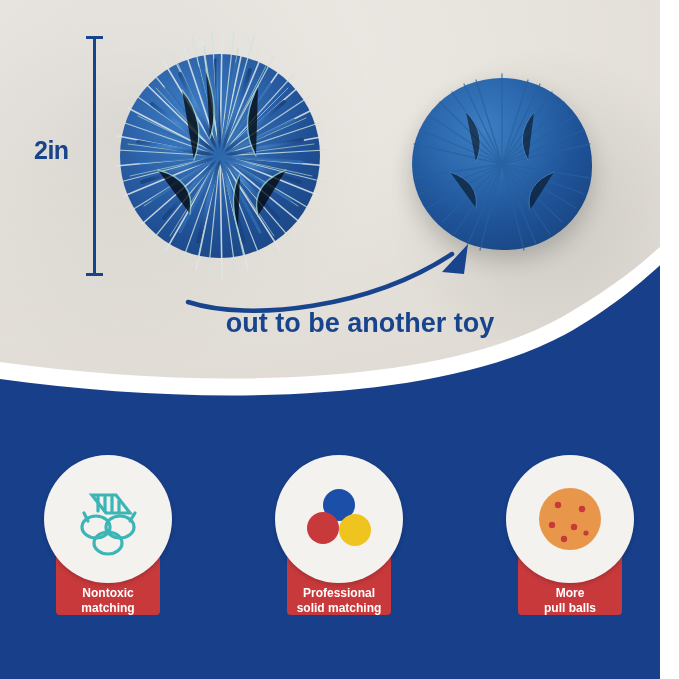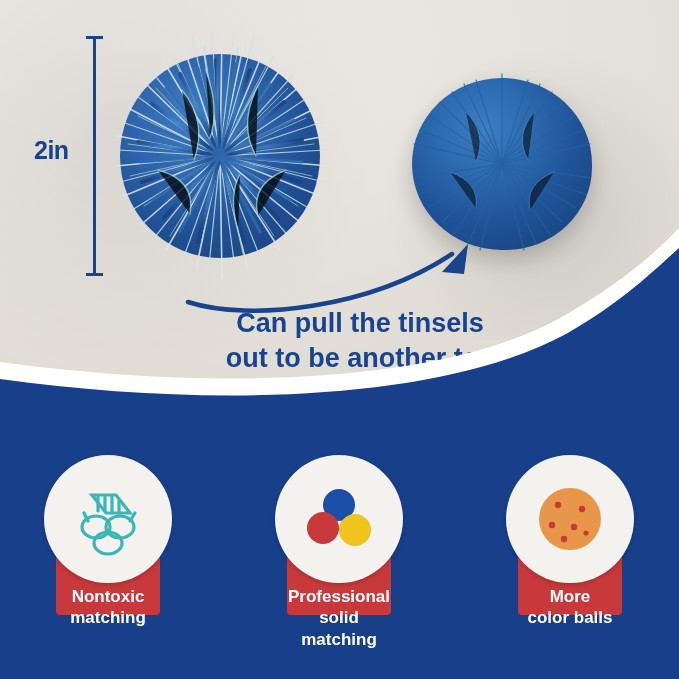--- a/index.html
+++ b/index.html
@@ -5,24 +5,25 @@
   html, body {
     margin: 0;
     padding: 0;
     background: #ffffff;
   }
   body {
     font-family: "Liberation Sans", sans-serif;
   }
   #page {
     position: relative;
-    width: 679px;
+    width: 631px;
     height: 679px;
     overflow: hidden;
     background: #e8e5e0;
+    padding-left: 29px;
   }
 
   
   .photo-area {
     position: absolute;
     left: 0; top: 0;
     width: 679px;
     height: 440px;
     overflow: hidden;
     background:
@@ -153,21 +154,21 @@
     background: #f4f2ef;
     box-shadow: 0 2px 4px rgba(0,0,0,0.18);
   }
   .feature .f-label {
     position: absolute;
     left: 12px;
     top: 131px;
     width: 104px;
     text-align: center;
     color: #ffffff;
-    font-size: 17px;
+    font-size: 12px;
     font-weight: bold;
     line-height: 1.25;
   }
 
   .icon-svg { position: absolute; left: 0; top: 0; }
 </style>
 </head>
 <body>
 
 <div id="page">
@@ -351,21 +352,20 @@
       <div class="cap-bot"></div>
     </div>
     <div class="measure-label">2in</div>
 
     <svg style="position:absolute;left:180px;top:230px;width:310px;height:90px;" viewBox="0 0 310 90">
       <path d="M8 72 C 70 92, 190 78, 272 24" stroke="#17448c" stroke-width="4.5" fill="none" stroke-linecap="round"></path>
       <path d="M288 14 L262 42 L284 44 Z" fill="#17448c"></path>
     </svg>
 
     <div class="caption">
-      <span>Can pull the tinsels</span>
       <span class="l2">out to be another toy</span>
     </div>
   </div>
 
   <svg class="blue-band" viewBox="0 0 679 679">
     <path d="M0 372 C 200 400, 430 398, 560 330 C 620 298, 655 268, 679 244 L679 0 L0 0 Z" fill="none"></path>
     <path d="M0 375 C 210 404, 440 398, 566 330 C 626 297, 656 266, 679 242 L679 679 L0 679 Z" fill="#173f8a"></path>
     <path d="M0 362 C 210 391, 440 385, 560 318 C 622 283, 656 252, 679 228 L679 248 C 650 274, 622 302, 566 334 C 440 402, 210 408, 0 379 Z" fill="#ffffff"></path>
   </svg>
 
@@ -416,18 +416,18 @@
             <circle cx="76" cy="54" r="3.2"></circle>
             <circle cx="46" cy="70" r="3.2"></circle>
             <circle cx="68" cy="72" r="3.2"></circle>
             <circle cx="58" cy="84" r="3.2"></circle>
             <circle cx="80" cy="78" r="2.6"></circle>
           </g>
         </svg>
       </div>
       <div class="f-label">
         <span>More</span><br>
-        <span>color balls</span>
+        <span>pull balls</span>
       </div>
     </div>
 
   </div>
 </div>
 
 </body></html>

